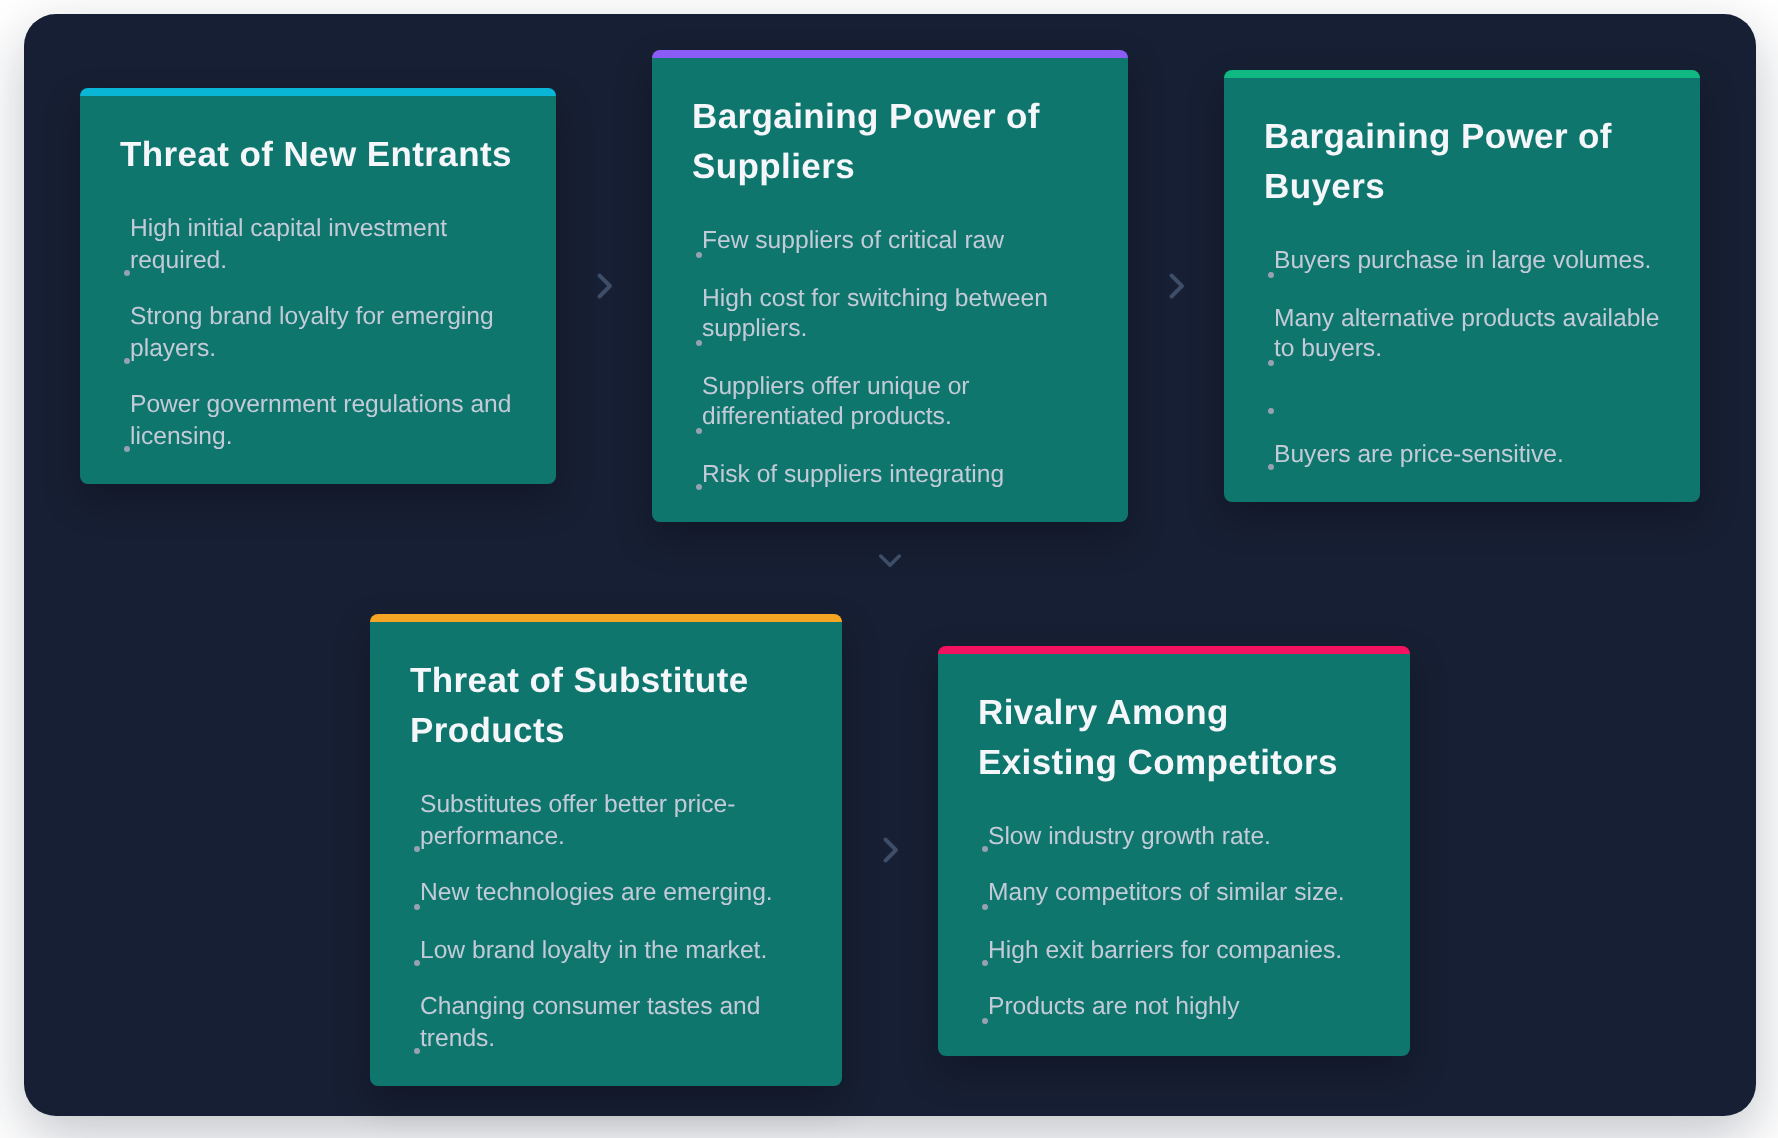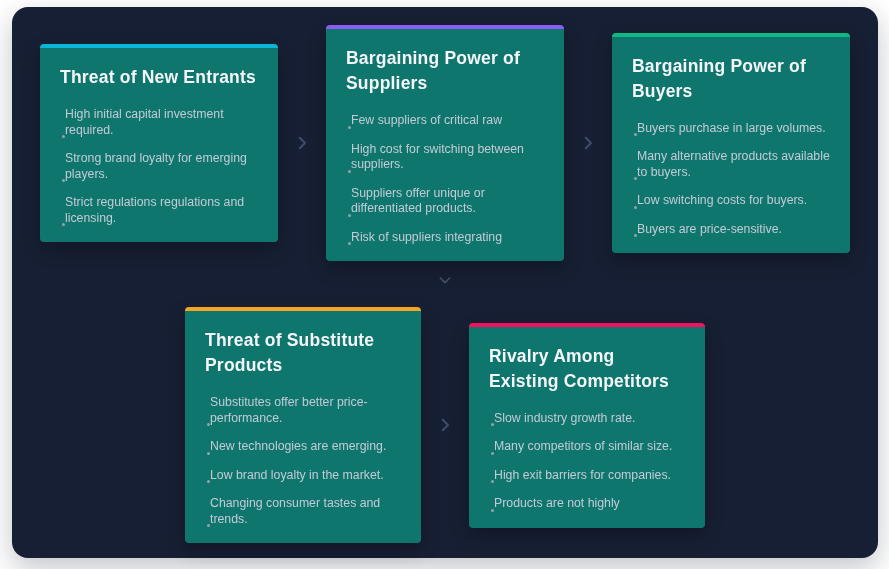--- a/index.html
+++ b/index.html
@@ -62,21 +62,21 @@
         <li>
             <span class="dot"></span>
             <span>High initial capital investment required.</span>
           </li>
         <li>
             <span class="dot"></span>
             <span>Strong brand loyalty for emerging players.</span>
           </li>
         <li>
             <span class="dot"></span>
-            <span>Strict regulations regulations and licensing.</span>
+            <span>Power government regulations and licensing.</span>
           </li>
       </ul>
     </section>
 
     <div class="connector">
       <svg width="18" height="18" viewBox="0 0 24 24">
           <path d="M9 5l7 7-7 7" fill="none" stroke="currentColor" stroke-width="2.6" stroke-linecap="round" stroke-linejoin="round"></path>
         </svg>
     </div>
 
@@ -114,21 +114,20 @@
         <li>
             <span class="dot"></span>
             <span>Buyers purchase in large volumes.</span>
           </li>
         <li>
             <span class="dot"></span>
             <span>Many alternative products available to buyers.</span>
           </li>
         <li>
             <span class="dot"></span>
-            <span>Low switching costs for buyers.</span>
           </li>
         <li>
             <span class="dot"></span>
             <span>Buyers are price-sensitive.</span>
           </li>
       </ul>
     </section>
 
   </div>
 

